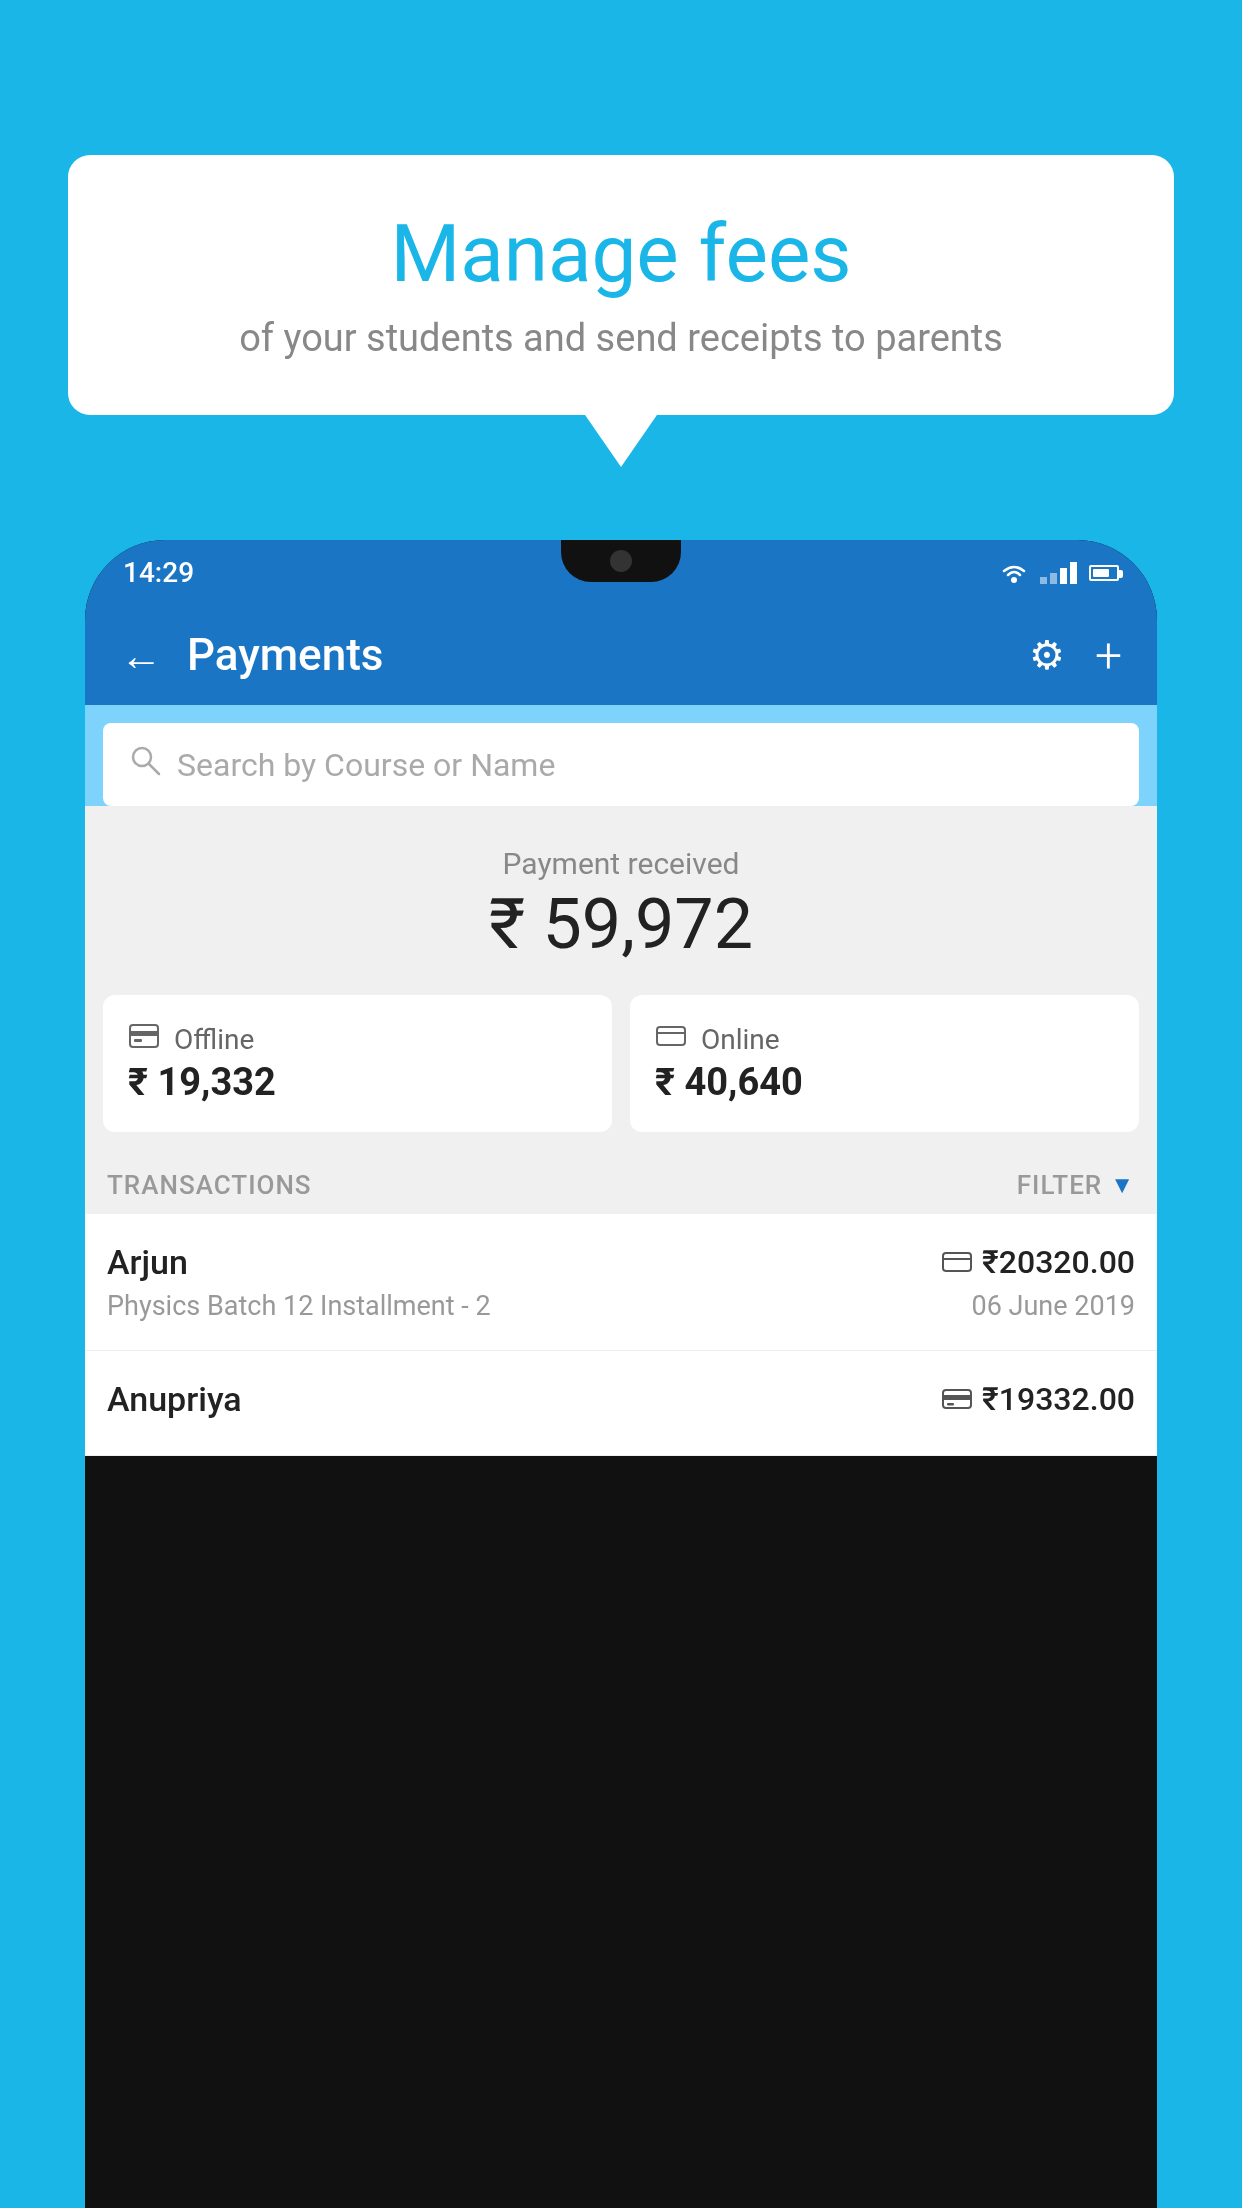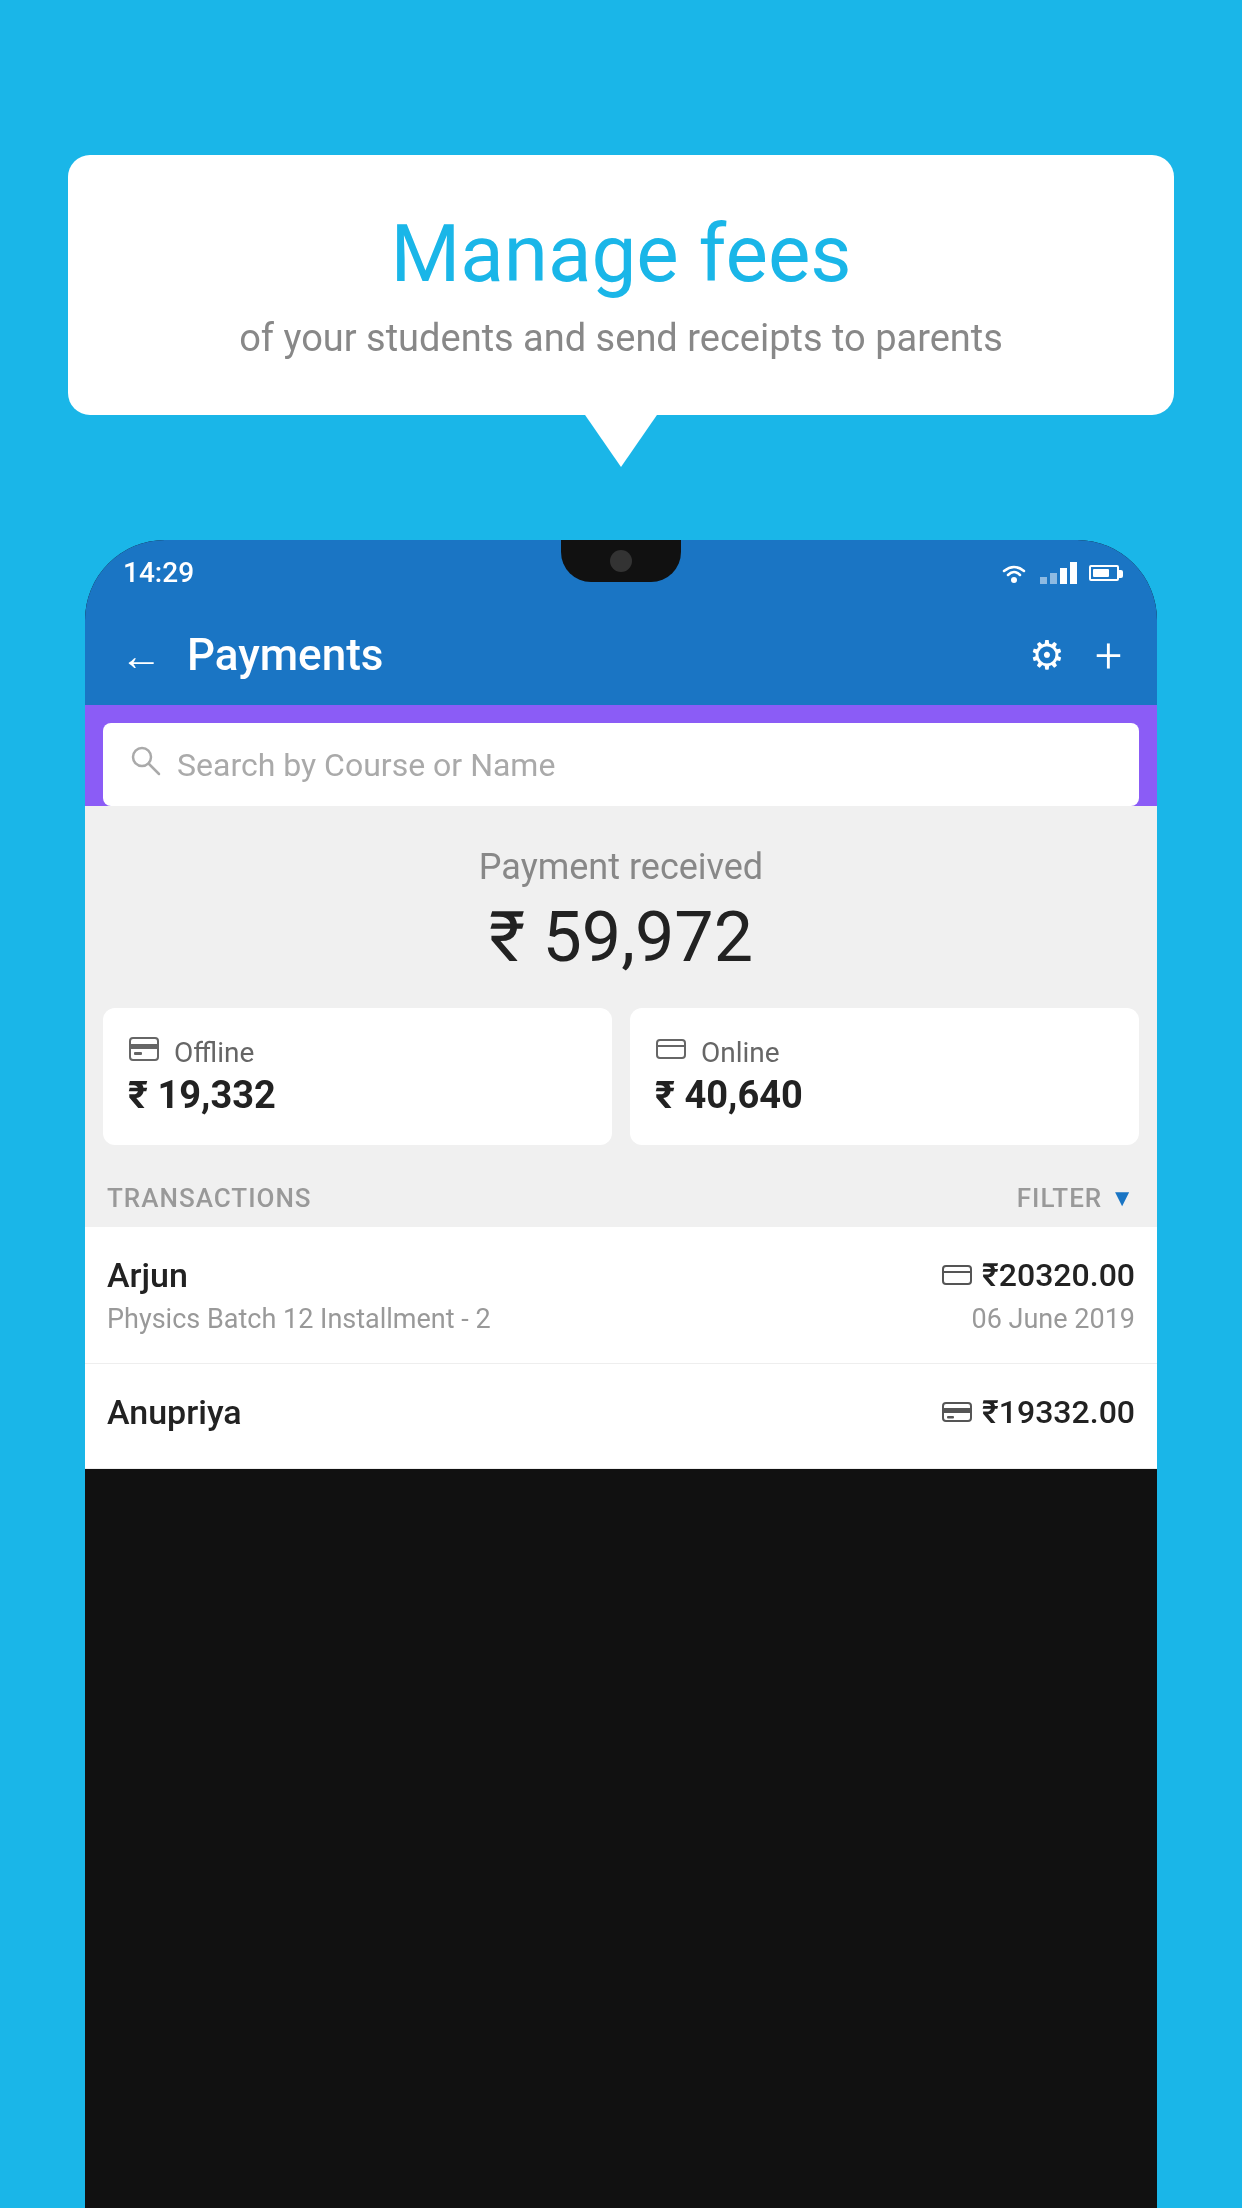--- a/index.html
+++ b/index.html
@@ -173,21 +173,21 @@
       position: absolute;
       bottom: 0;
       left: 0;
       right: 0;
       height: 4px;
       background: #1a75c4;
     }
 
     
     .content {
-      background: #8b5cf6;
+      background: #7dd3fc;
       flex: 1;
       overflow: hidden;
     }
 
     
     .search-container {
       background: white;
       margin: 18px 18px 0 18px;
       border-radius: 8px;
       display: flex;
@@ -208,22 +208,22 @@
 
     
     .payment-received {
       background: #f0f0f0;
       text-align: center;
       padding: 40px 20px 30px 20px;
     }
 
     .payment-label {
       color: #888;
-      font-size: 36px;
-      margin-bottom: 8px;
+      font-size: 30px;
+      margin-bottom: 2px;
     }
 
     .payment-amount {
       color: #222;
       font-size: 70px;
       font-weight: 400;
     }
 
     
     .payment-cards {

